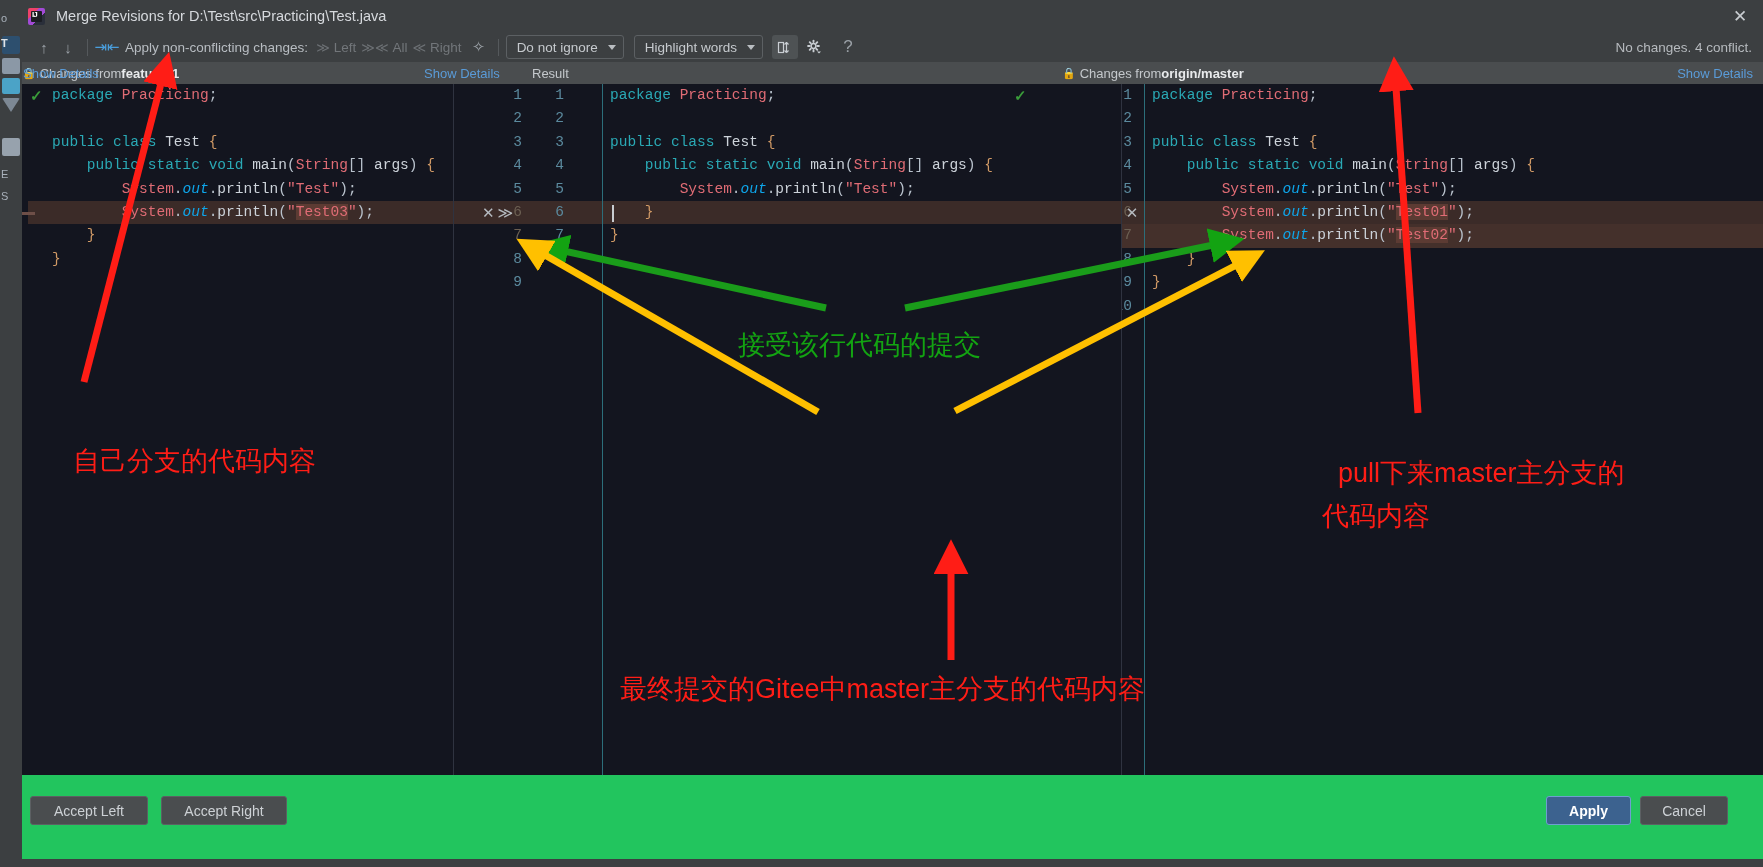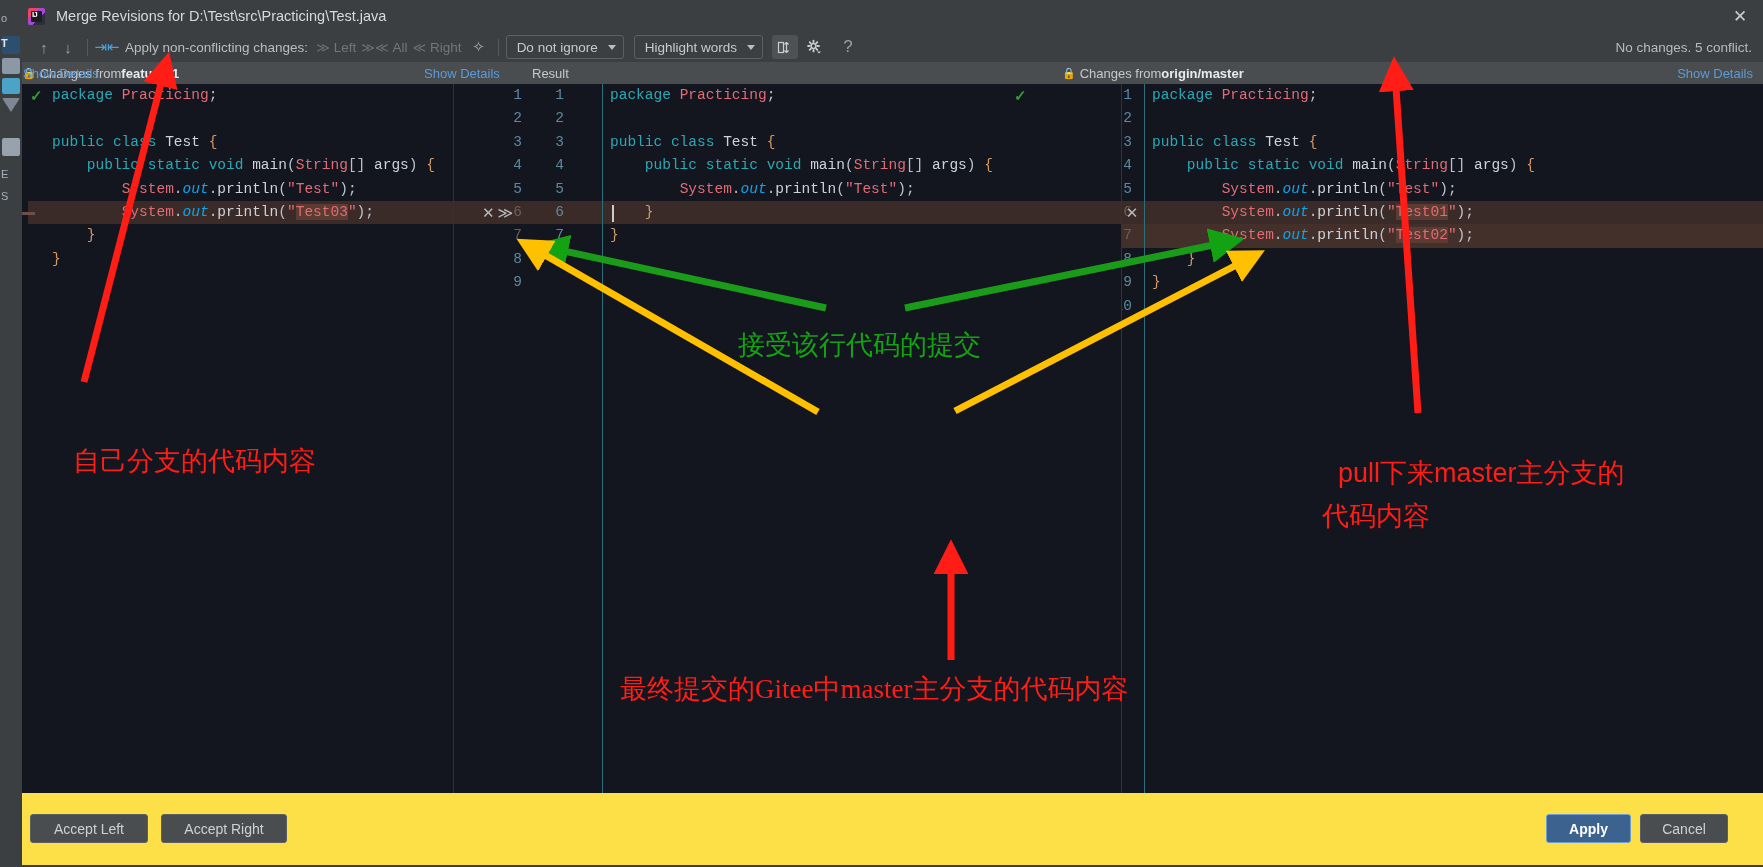--- a/index.html
+++ b/index.html
@@ -163,22 +163,22 @@
     font-family: "Liberation Sans", sans-serif;
   }
   .act-chip span { line-height: 1; }
 
   .caret-bar {
     position: absolute; width: 1.6px; background: #c8ccd0;
   }
 
   
   .buttonbar {
-    position: absolute; left: 0; bottom: 2px; width: 1741px; height: 72px;
-    background: #fde047;
+    position: absolute; left: 0; bottom: 8px; width: 1741px; height: 84px;
+    background: #22c55e;
   }
   .btn {
     position: absolute; height: 29px; border-radius: 3px;
     border: 1px solid #5c6063; background: #4a4d4f; color: #cdd1d5;
     font-size: 14px; font-family: "Liberation Sans", sans-serif;
     display: flex; align-items: center; justify-content: center; cursor: pointer;
   }
   .btn-primary {
     background: #3c628f; border: 1px solid #6f9ed0; color: #ffffff; font-weight: bold;
   }
@@ -270,21 +270,21 @@
               <line x1="11.4" y1="7" x2="12.9" y2="7"></line>
             <line x1="3.7" y1="3.2" x2="4.7" y2="4.2"></line>
               <line x1="10.3" y1="9.8" x2="11.3" y2="10.8"></line>
             <line x1="11.3" y1="3.2" x2="10.3" y2="4.2"></line>
               <line x1="4.7" y1="9.8" x2="3.7" y2="10.8"></line>
           </g>
           <path d="M11 12.5 l2 2 l2 -2" fill="#c9ced3"></path>
         </svg>
       </div>
       <div class="tb-icon" style="margin-left:10px;font-size:17px;">?</div>
-      <div class="status-right">No changes. 5 conflict.</div>
+      <div class="status-right">No changes. 4 conflict.</div>
     </div>
 
     <div class="pane-headers">
       <div class="ph" style="left:0px;">
         <span class="lock">🔒</span>
         <span>Changes from </span>
         <b>feature01</b>
       </div>
       <div class="ph ph-link" style="left:402px;">Show Details</div>
 
@@ -431,15 +431,15 @@
 
       <line x1="818" y1="412" x2="531" y2="247" stroke="#ffc000" stroke-width="7" marker-end="url(#ar-yellow)"></line>
 
       <line x1="955" y1="411" x2="1250" y2="258" stroke="#ffc000" stroke-width="7" marker-end="url(#ar-yellow)"></line>
     </svg>
 
     <div class="anno-text anno-red" style="left:73px;top:443px;">自己分支的代码内容</div>
     <div class="anno-text anno-green" style="left:738px;top:327px;">接受该行代码的提交</div>
     <div class="anno-text anno-red" style="left:1322px;top:455px;margin-left:16px;">pull下来master主分支的</div>
     <div class="anno-text anno-red" style="left:1322px;top:498px;">代码内容</div>
-    <div class="anno-text anno-red" style="left:620px;top:671px;font-family:Liberation Serif, serif;">最终提交的Gitee中master主分支的代码内容</div>
+    <div class="anno-text anno-red" style="left:620px;top:671px;">最终提交的Gitee中master主分支的代码内容</div>
   </div>
 </div>
 
 </body></html>

